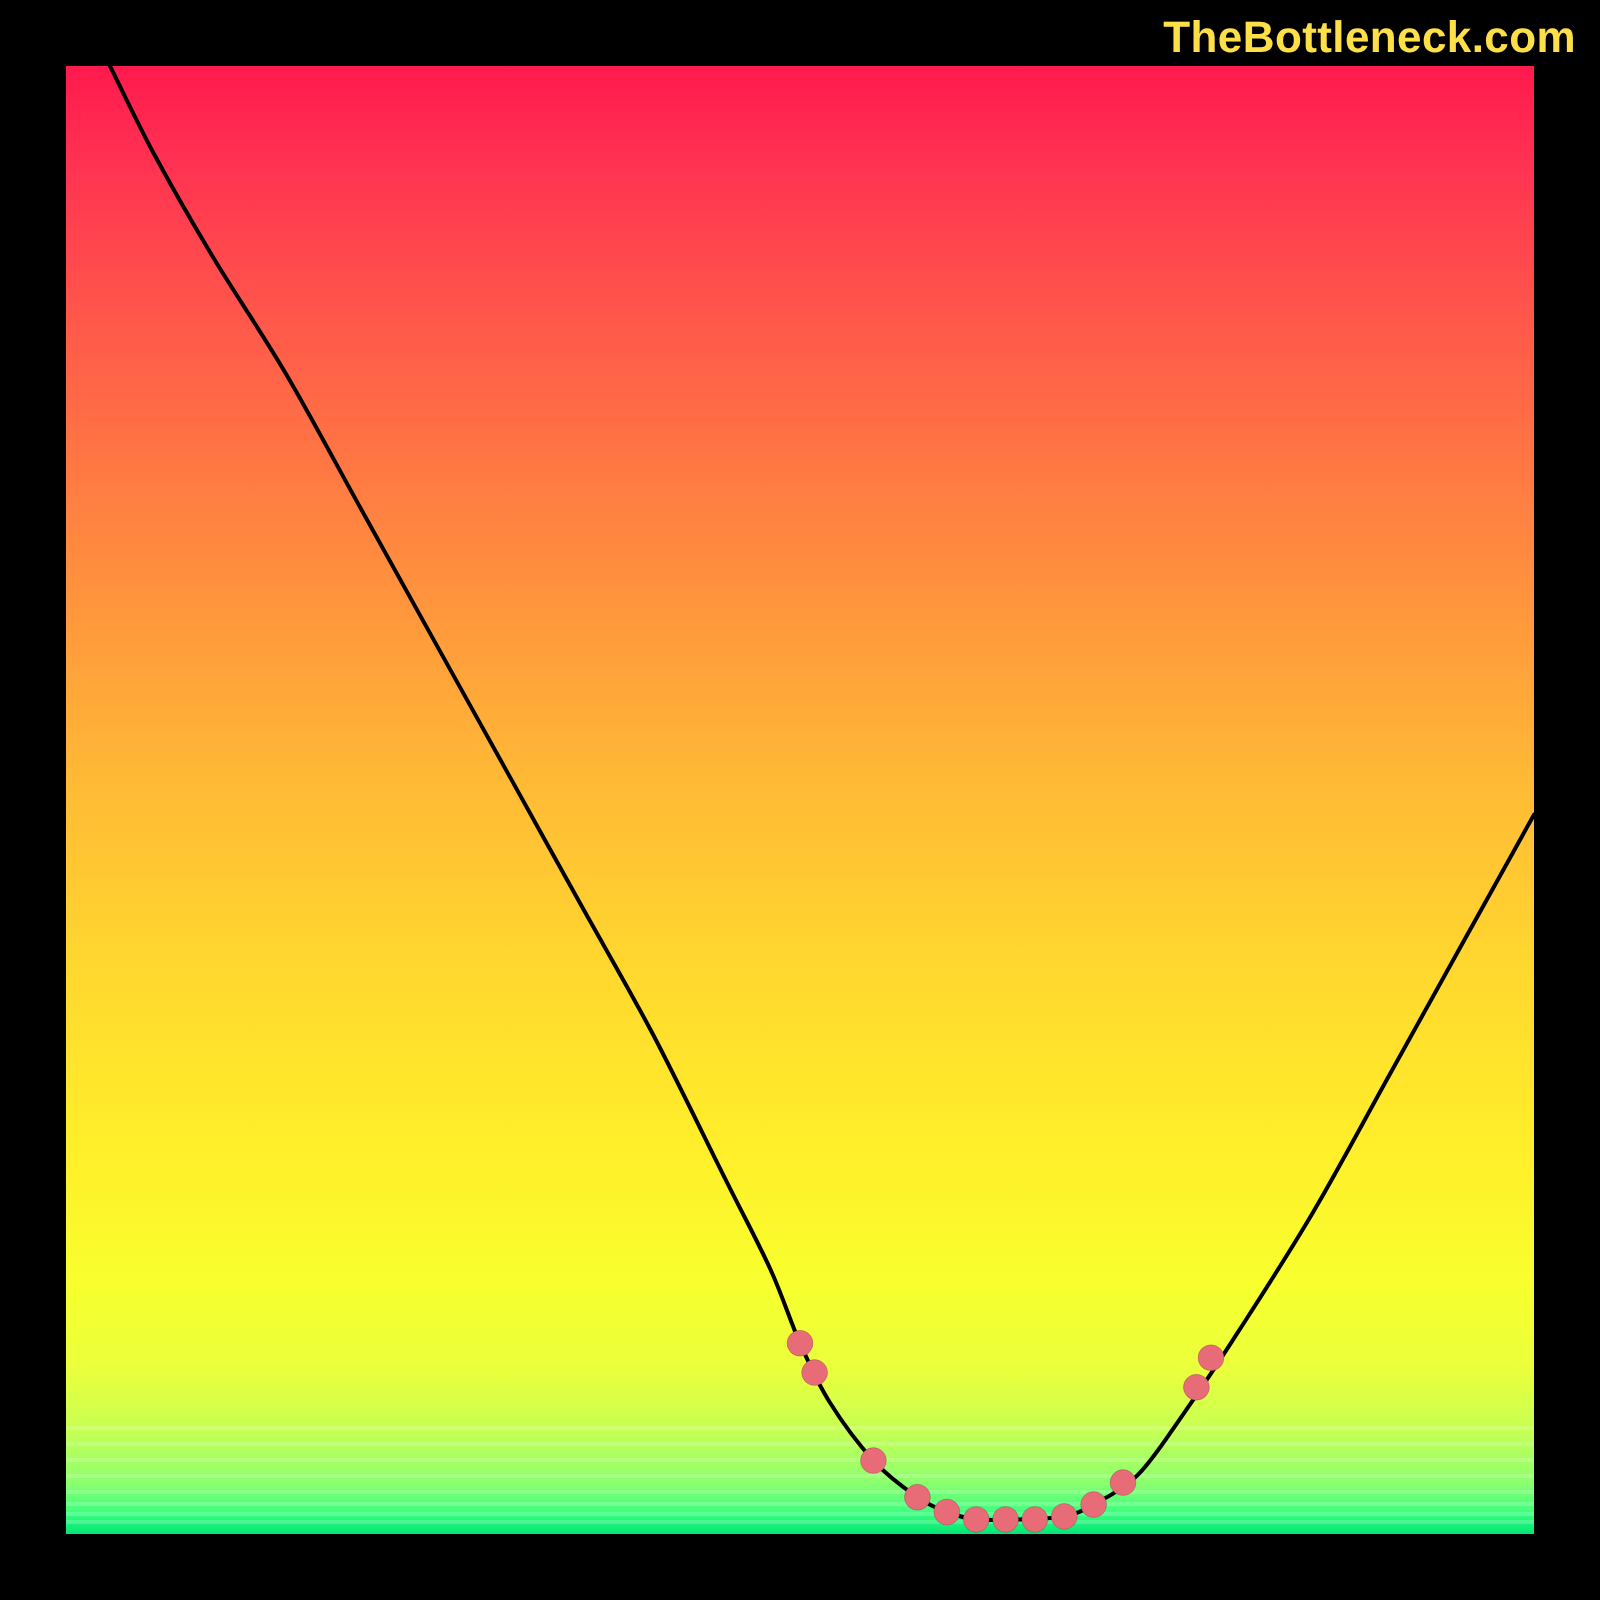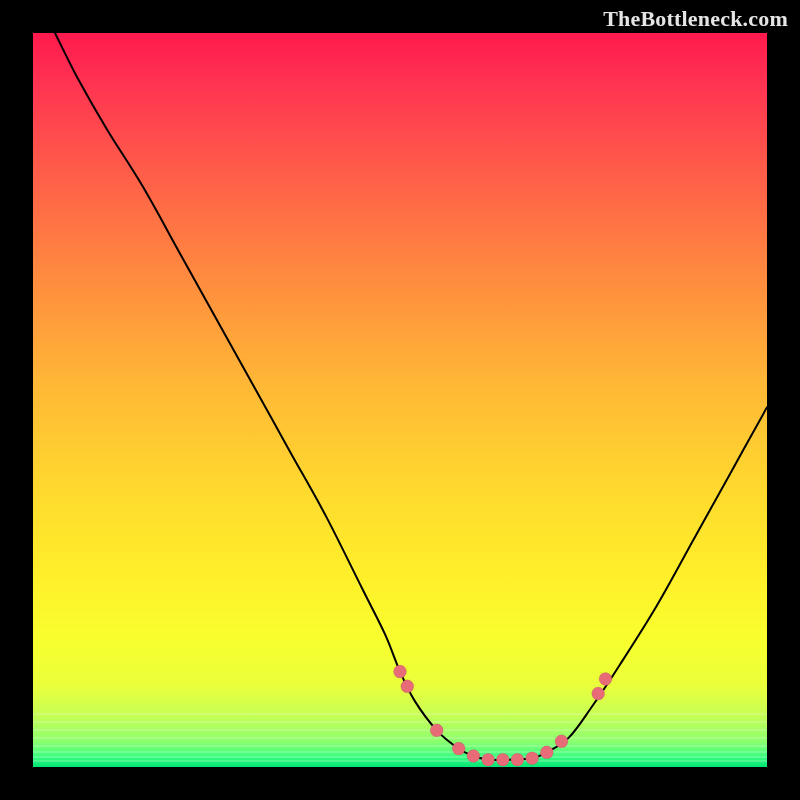--- a/index.html
+++ b/index.html
@@ -7,24 +7,24 @@
   .frame {
     position: relative;
     width: 800px;
     height: 800px;
     background: #000;
   }
   .watermark {
     position: absolute;
     top: 6px;
     right: 12px;
-    font-family: Liberation Serif, serif;
+    font-family: Liberation Sans, sans-serif;
     font-size: 22px;
     font-weight: bold;
-    color: #e5e5e5;
+    color: #fde047;
     letter-spacing: 0.2px;
     z-index: 20;
   }
   .plot-area {
     position: absolute;
     left: 33px;
     top: 33px;
     width: 734px;
     height: 734px;
     overflow: hidden;

